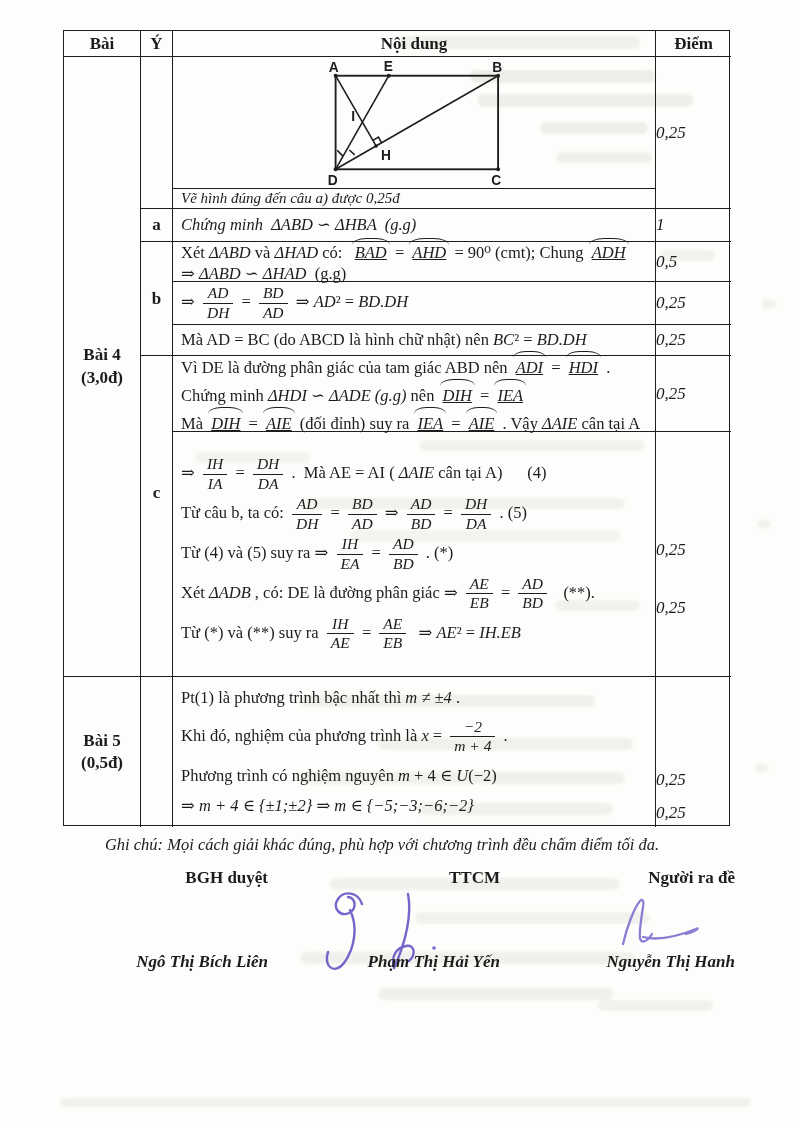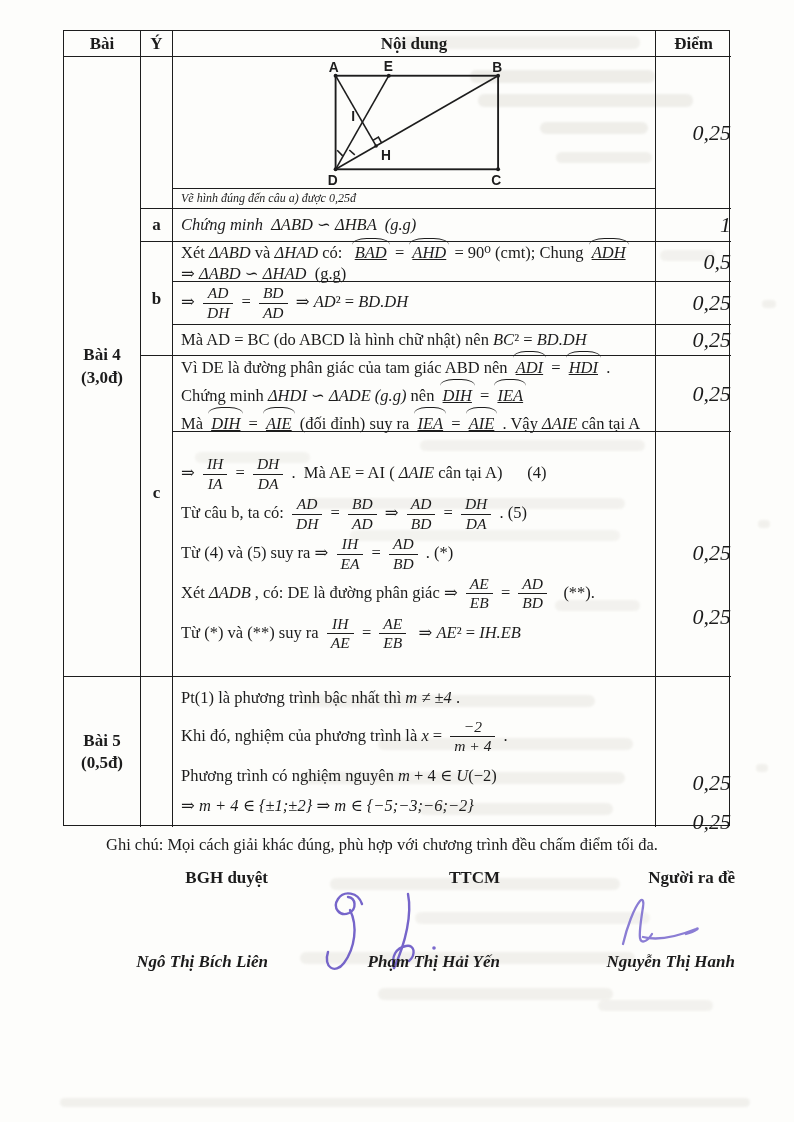--- a/index.html
+++ b/index.html
@@ -25,31 +25,31 @@
   .line{white-space:pre-wrap;margin:1px 0;}
   .italic{font-style:italic;}
   .mi{font-style:italic;}
   .frac{display:inline-flex;flex-direction:column;vertical-align:middle;text-align:center;
         font-style:italic;margin:1px 4px;line-height:1.06;font-size:15.5px;}
   .frac .num{border-bottom:1.4px solid #1d1d1d;padding:0 4px 1px;}
   .frac .den{padding:1px 4px 0;}
   .hat{font-style:italic;position:relative;display:inline-block;padding:3px 3px 0;margin:0 1px;text-decoration:underline;}
   .hat::before{content:"";position:absolute;left:0;right:0;top:-2px;height:6px;
         border-top:1.6px solid #1d1d1d;border-radius:50% 50% 0 0 / 130% 130% 0 0;}
-  .diem{display:flex;flex-direction:column;align-items:flex-end;justify-content:center;
-        font-style:italic;font-size:22px;}
+  .diem{display:flex;flex-direction:column;align-items:flex-start;justify-content:center;
+        font-style:italic;font-size:17px;}
   .diem-c2{justify-content:flex-start;}
   .diem-c2 .v1{margin-top:108px;} .diem-c2 .v2{margin-top:38px;}
   .diem-b5{justify-content:flex-start;}
   .diem-b5 .v1{margin-top:93px;} .diem-b5 .v2{margin-top:13px;}
   .figwrap{padding:1px 0 0 149px;}
-  .caption{display:flex;align-items:center;padding:0 8px;font-size:12px;font-style:italic;font-family:Liberation Serif, serif;}
+  .caption{display:flex;align-items:center;padding:0 8px;font-size:15px;font-style:italic;font-family:Liberation Serif, serif;}
   
   .note{position:absolute;left:0;right:30px;top:835px;text-align:center;
-        font-size:16.5px;z-index:2;}
+        font-style:italic;font-size:16.5px;z-index:2;}
   .sigcol{position:absolute;width:185px;text-align:right;z-index:2;}
   .sigtitle{font-weight:bold;font-size:17px;}
   .signame{position:absolute;top:84px;left:0;right:0;font-weight:bold;font-style:italic;font-size:17px;}
   .sigsvg{position:absolute;z-index:1;}
   .figlabel{font-family:"Liberation Sans","DejaVu Sans",sans-serif;font-weight:bold;font-size:14px;}
 </style>
 </head>
 <body>
 
 <div class="page">

